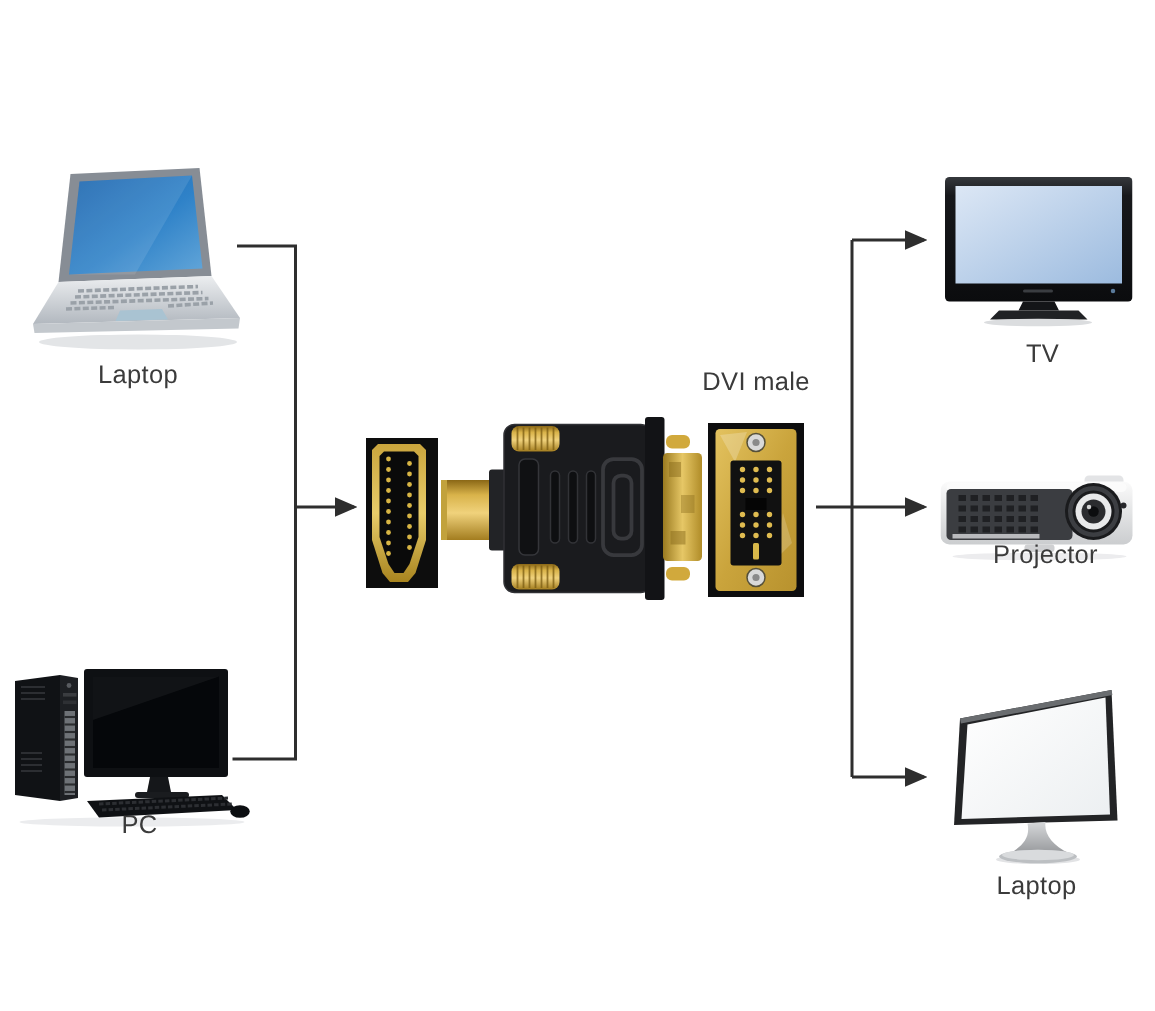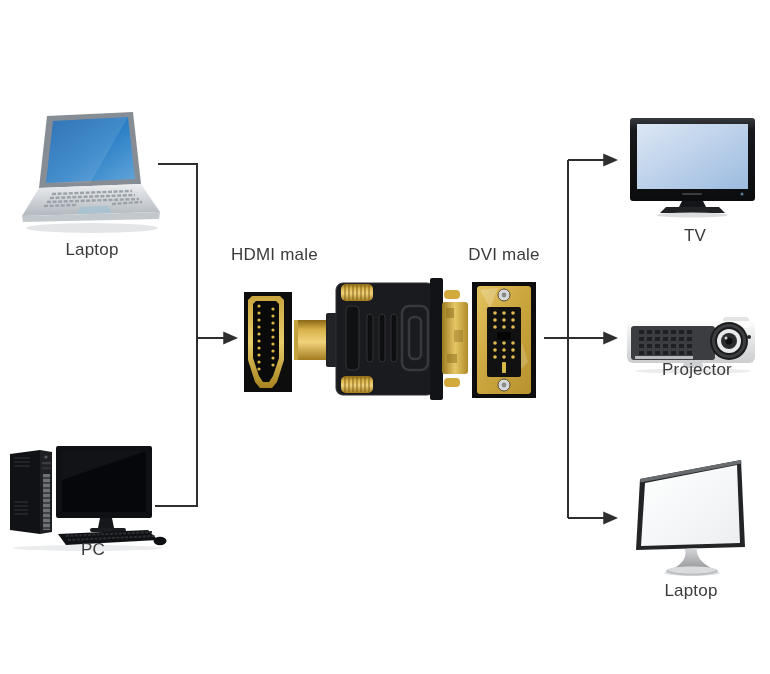--- a/index.html
+++ b/index.html
@@ -119,21 +119,20 @@
       <polygon points="92,78 104,78 106,88 90,88" fill="#15171a"></polygon>
       <rect x="82" y="88" width="36" height="4" rx="2" fill="#1a1c1f"></rect>
       <polygon points="50,94 140,90 150,100 58,105" fill="#0f1114"></polygon>
       <path d="M58,96 L144,92" stroke="#2c2e32" stroke-width="2" stroke-dasharray="3 1.4" fill="none"></path>
       <path d="M60,100 L147,96" stroke="#2c2e32" stroke-width="2" stroke-dasharray="3 1.4" fill="none"></path>
       <ellipse cx="152" cy="101" rx="6.5" ry="4.2" fill="#0c0e11"></ellipse>
     </svg>
   </figure>
   <div class="lbl lbl-pc">PC</div>
 
-  <div class="lbl lbl-left lbl-hdmi">HDMI male</div>
   <figure class="dev fig-hdmiface">
     <svg width="48" height="100" viewBox="0 0 48 100">
       <defs>
         <linearGradient id="g-hdmi-gold" x1="0" y1="0" x2="0" y2="1">
           <stop offset="0" stop-color="#caa53d"></stop>
             <stop offset="0.5" stop-color="#e8cc6a"></stop>
             <stop offset="1" stop-color="#a8841f"></stop>
         </linearGradient>
       </defs>
       <rect x="0" y="0" width="48" height="100" fill="#0d0d0d"></rect>

